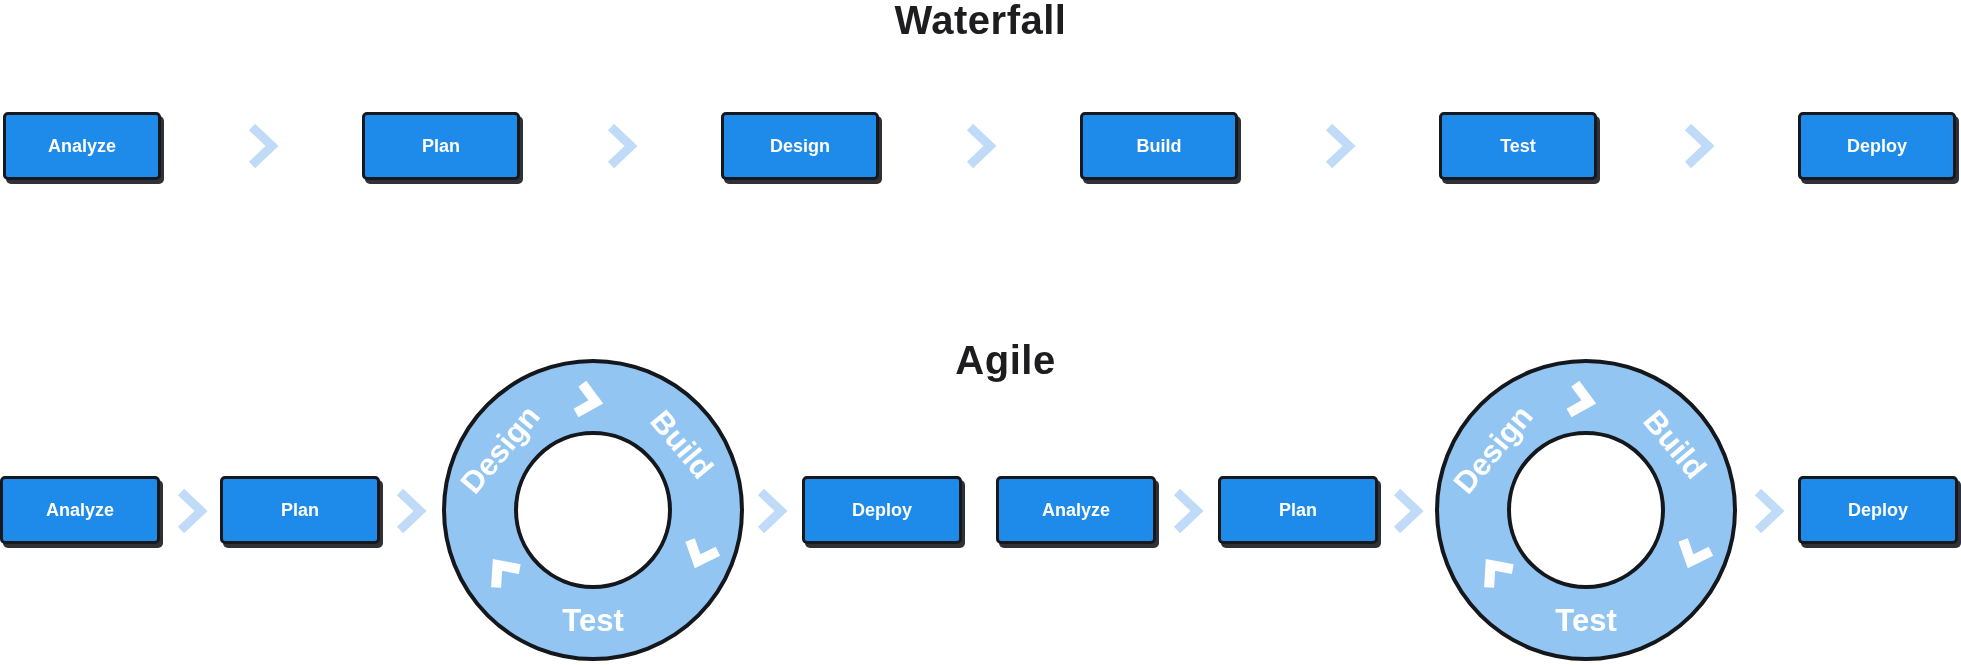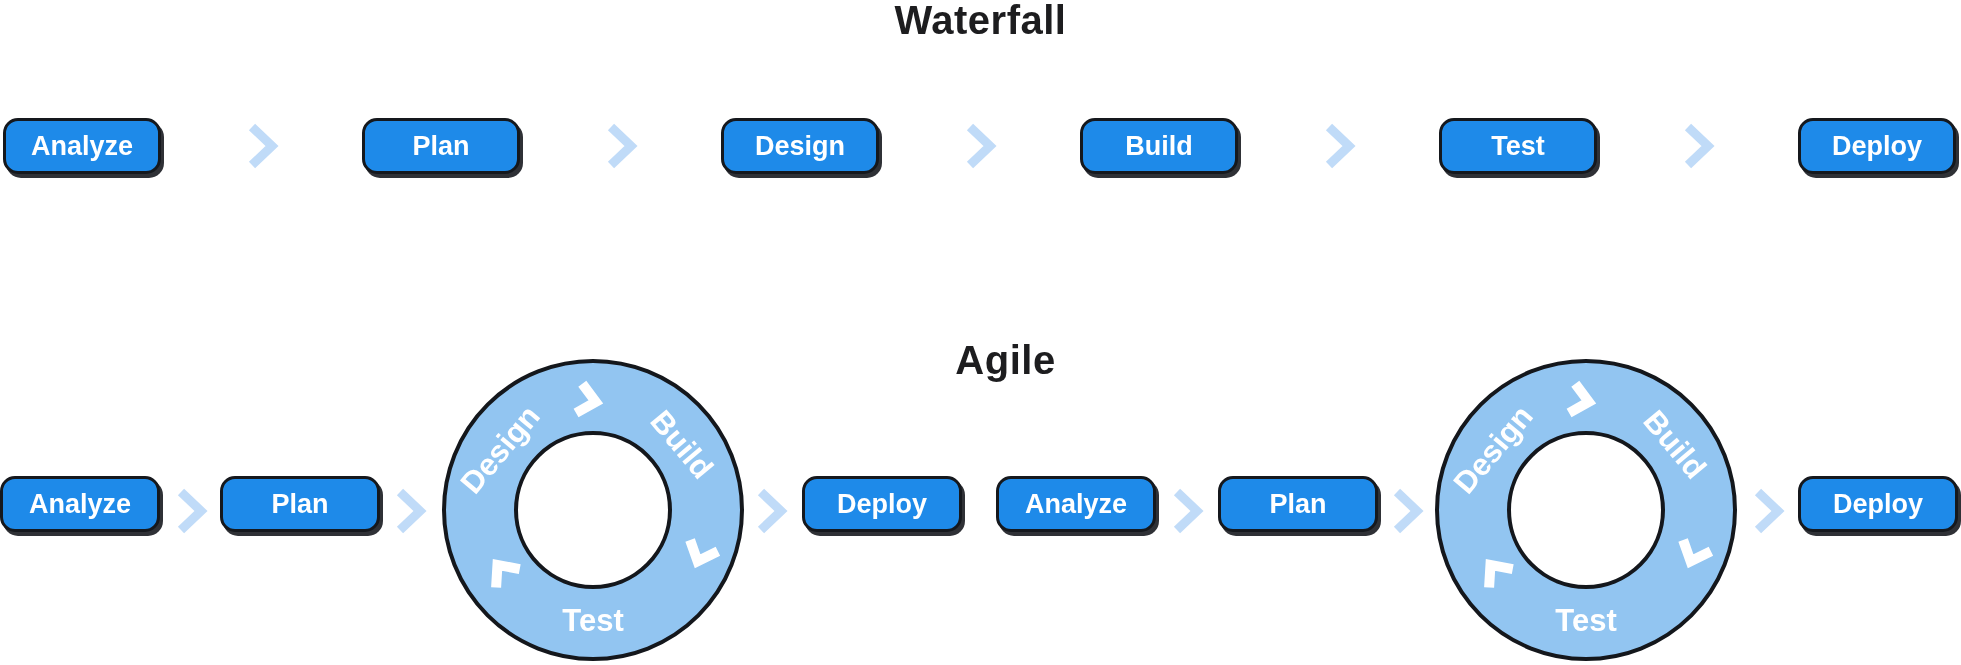--- a/index.html
+++ b/index.html
@@ -42,27 +42,27 @@
     top:110px;
     width:1953px;
     height:72px;
     display:flex;
     justify-content:space-between;
     align-items:center;
   }
 
   .step-box{
     width:158px;
-    height:56px;
+    height:68px;
     background:var(--box-fill);
     border:3px solid var(--box-border);
-    border-radius:15px;
+    border-radius:5px;
     box-shadow:3px 4px 0 rgba(18,21,26,0.88);
     color:var(--box-text);
-    font-size:27px;
+    font-size:18px;
     font-weight:bold;
     display:flex;
     align-items:center;
     justify-content:center;
     flex:0 0 auto;
   }
   .agile-box{
     position:absolute;
     width:160px;
     top:476px;

